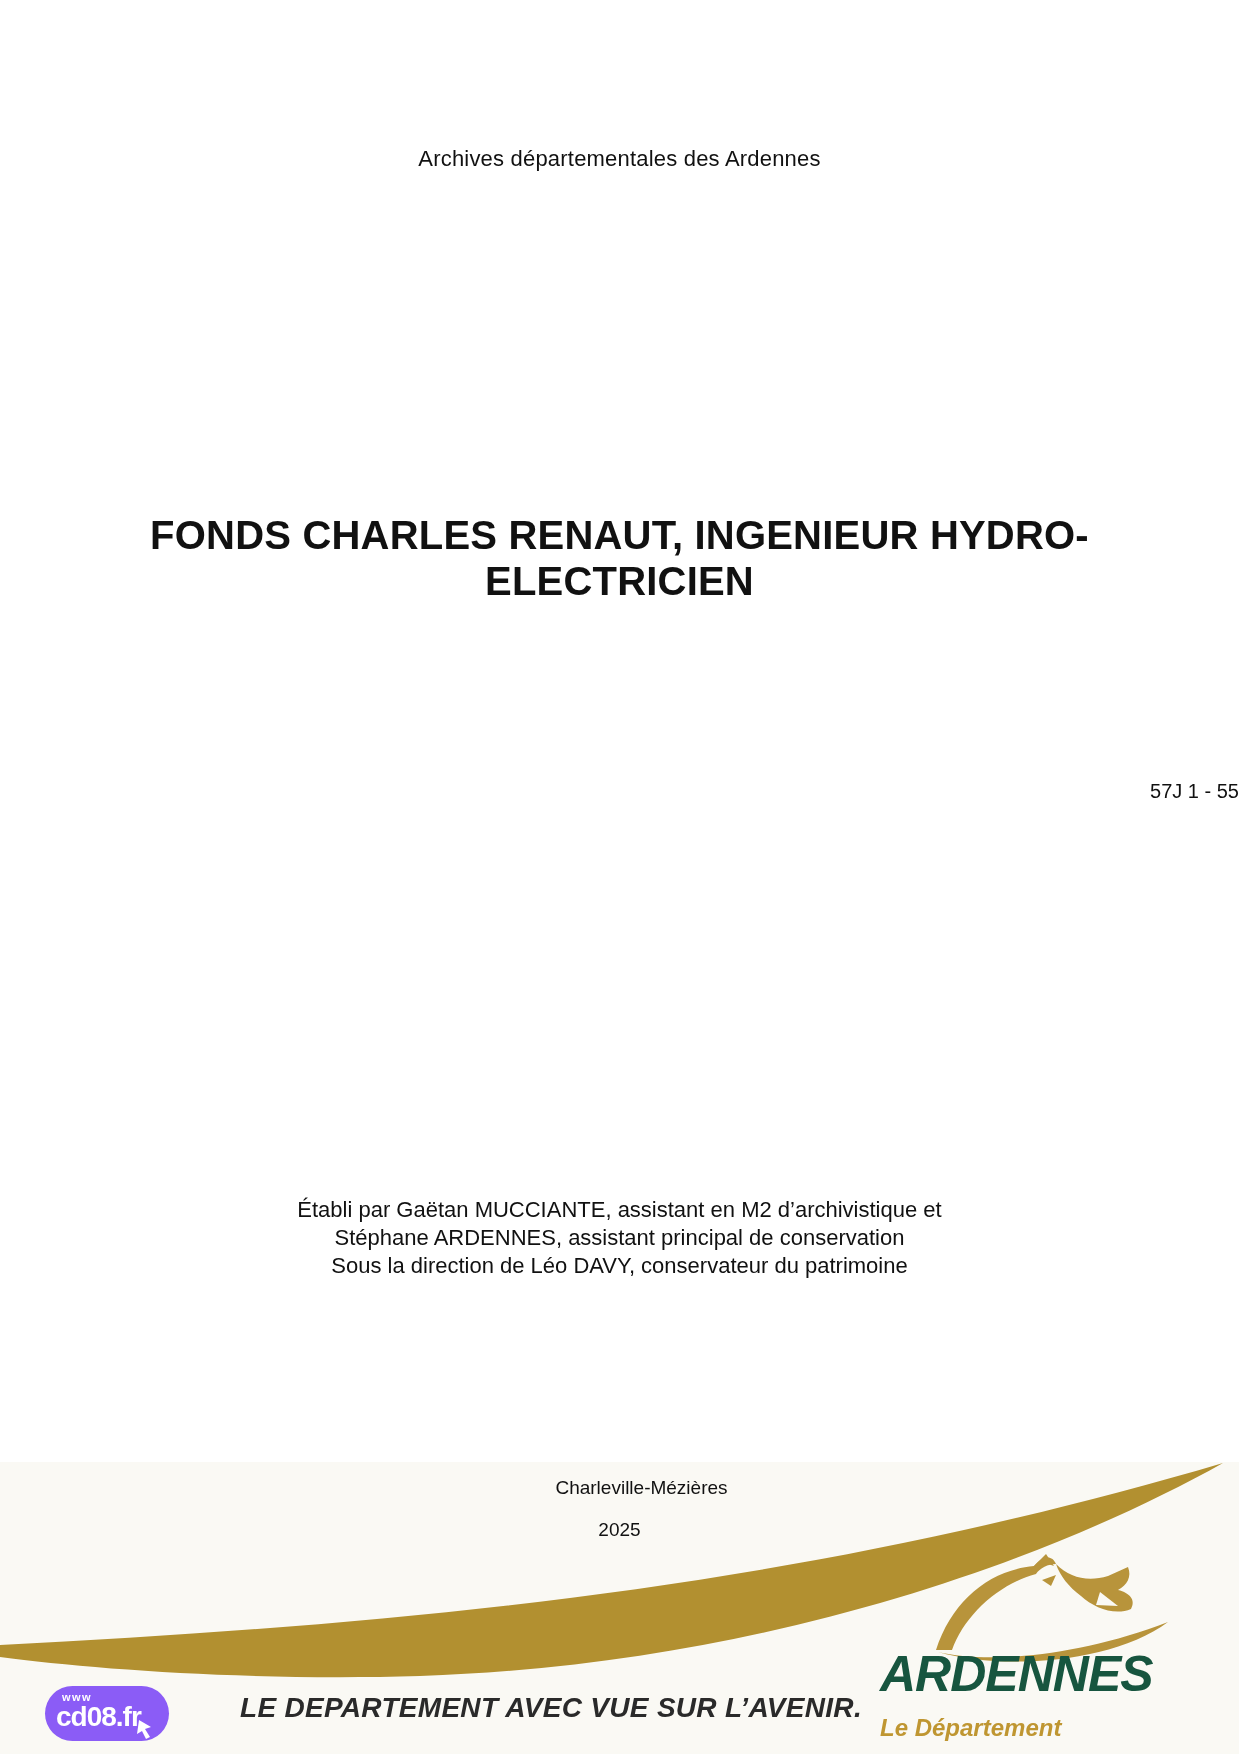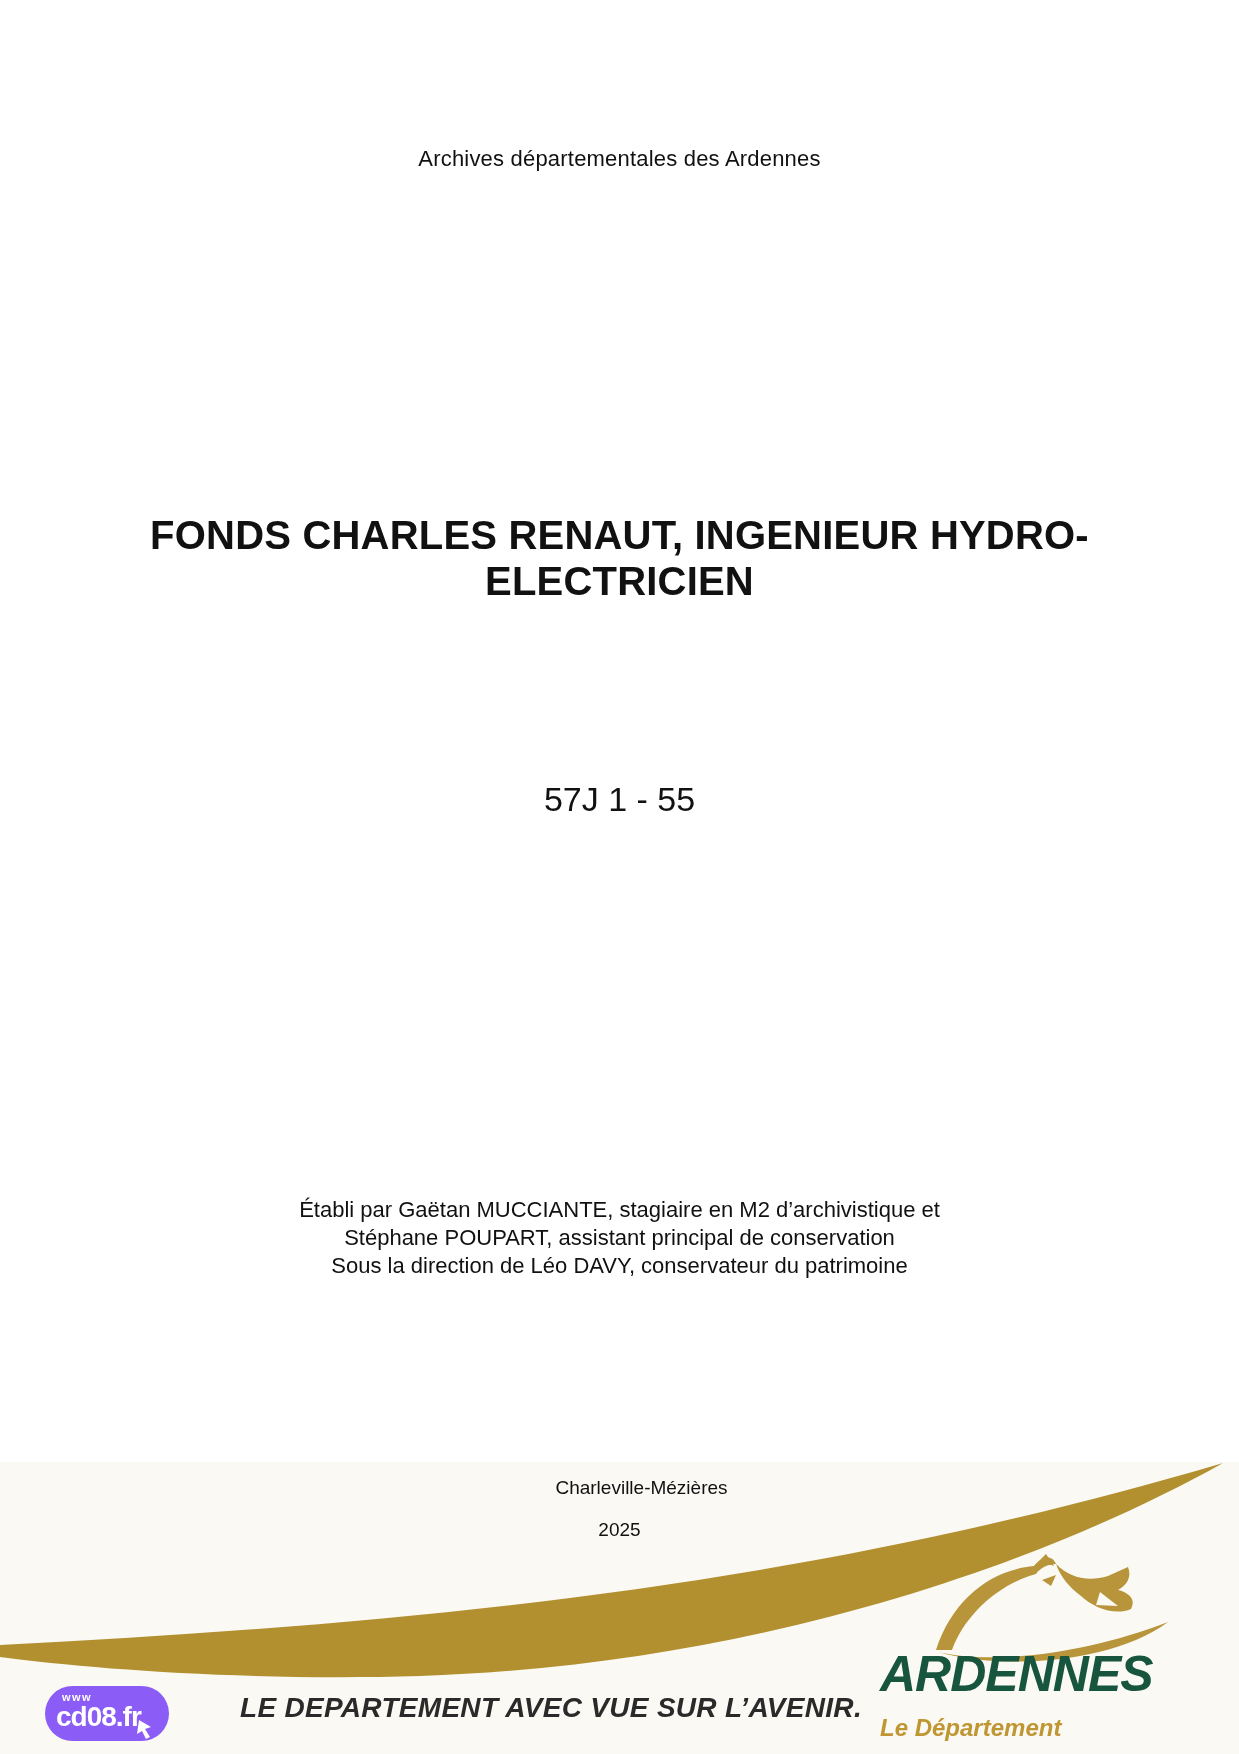--- a/index.html
+++ b/index.html
@@ -16,21 +16,21 @@
     position:absolute;left:0;top:1462px;width:1239px;height:292px;
     background:#faf9f4;
   }
   .centered{position:absolute;left:0;right:0;text-align:center;}
   .archives-header{top:146px;font-size:22px;letter-spacing:0.2px;}
   .main-title{
     top:512px;font-size:40px;font-weight:bold;line-height:46px;
     letter-spacing:0.2px;
   }
   .date-range{top:719px;font-size:27px;}
-  .cote{top:780px;font-size:34px;}
+  .cote{top:780px;font-size:20px;text-align:right;}
   .credits{top:1196px;font-size:22px;line-height:28px;}
   .place{top:1477px;font-size:19px;padding-left:44px;}
   .year{top:1519px;font-size:19px;}
   .swoosh-svg{position:absolute;left:0;top:1440px;width:1239px;height:314px;}
   .boar-svg{position:absolute;left:930px;top:1552px;width:260px;height:115px;}
   .tagline{
     position:absolute;left:240px;top:1692px;width:640px;
     font-size:28px;font-weight:bold;font-style:italic;color:#2a2a2a;
     letter-spacing:0.3px;white-space:nowrap;
   }
@@ -66,22 +66,22 @@
     <div>FONDS CHARLES RENAUT, INGENIEUR HYDRO-</div>
     <div>ELECTRICIEN</div>
   </div>
 
   <div class="centered archives-header">Archives départementales des Ardennes</div>
 
 
   <div class="centered cote">57J 1 - 55</div>
 
   <div class="centered credits">
-    <div>Établi par Gaëtan MUCCIANTE, stagiaire en M2 d’archivistique et</div>
-    <div>Stéphane POUPART, assistant principal de conservation</div>
+    <div>Établi par Gaëtan MUCCIANTE, assistant en M2 d’archivistique et</div>
+    <div>Stéphane ARDENNES, assistant principal de conservation</div>
     <div>Sous la direction de Léo DAVY, conservateur du patrimoine</div>
   </div>
 
   <div class="footer-band"></div>
 
   <div class="centered place">Charleville-Mézières</div>
 
   <div class="centered year">2025</div>
 
   <svg class="swoosh-svg" viewBox="0 0 1239 314" xmlns="http://www.w3.org/2000/svg">

